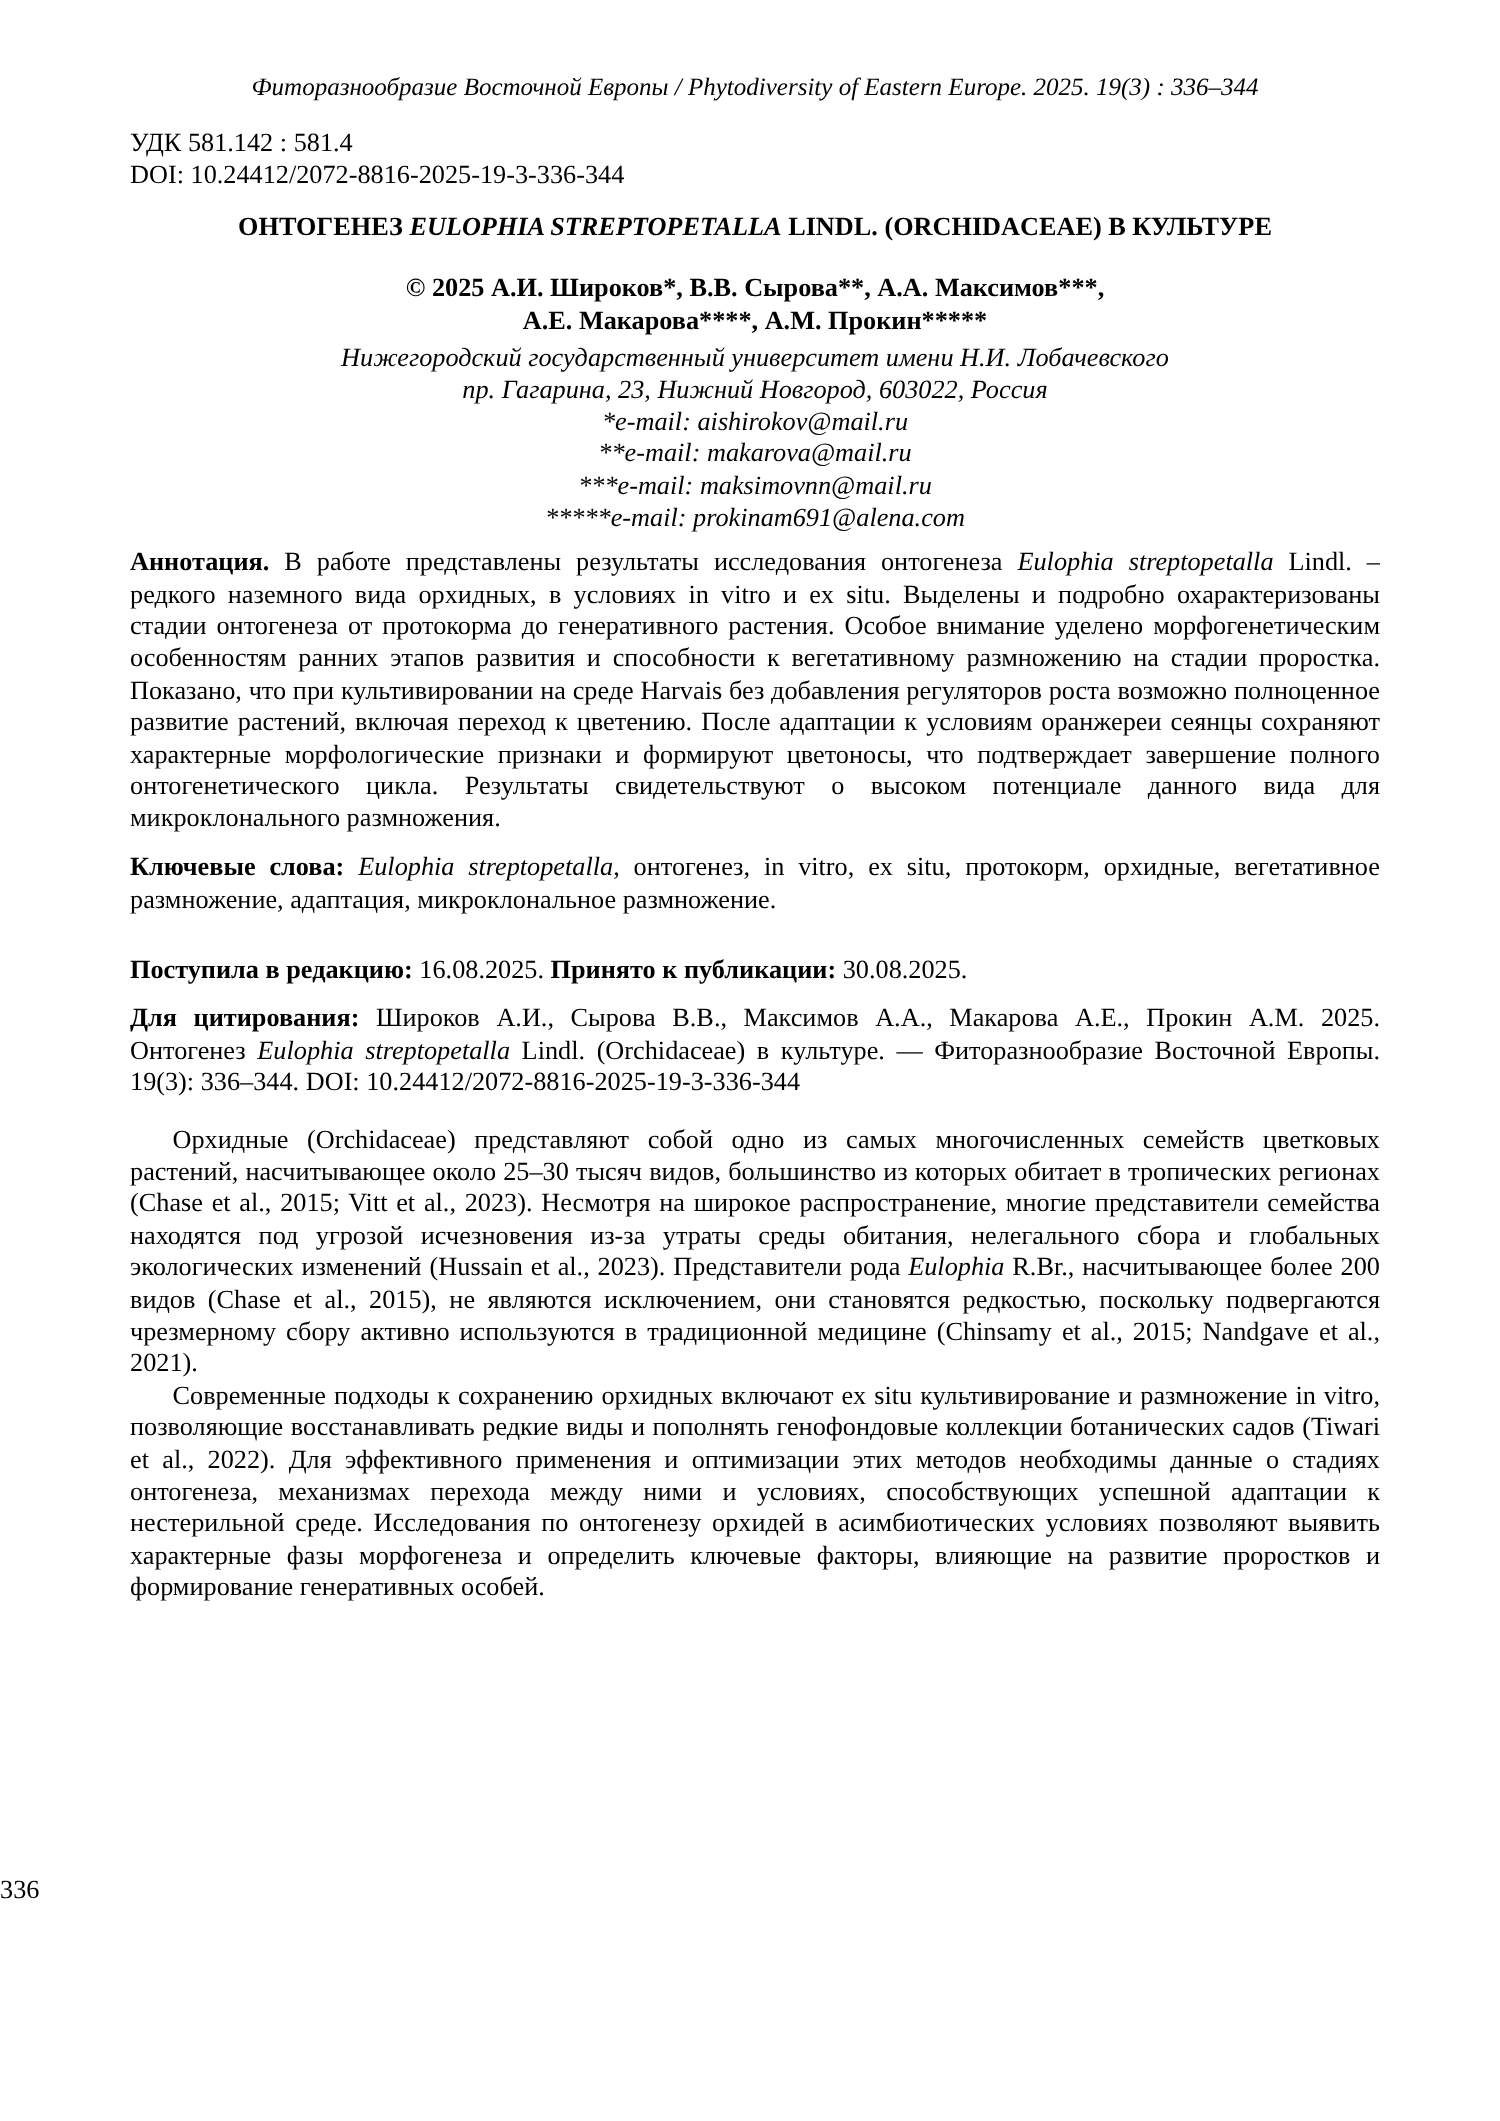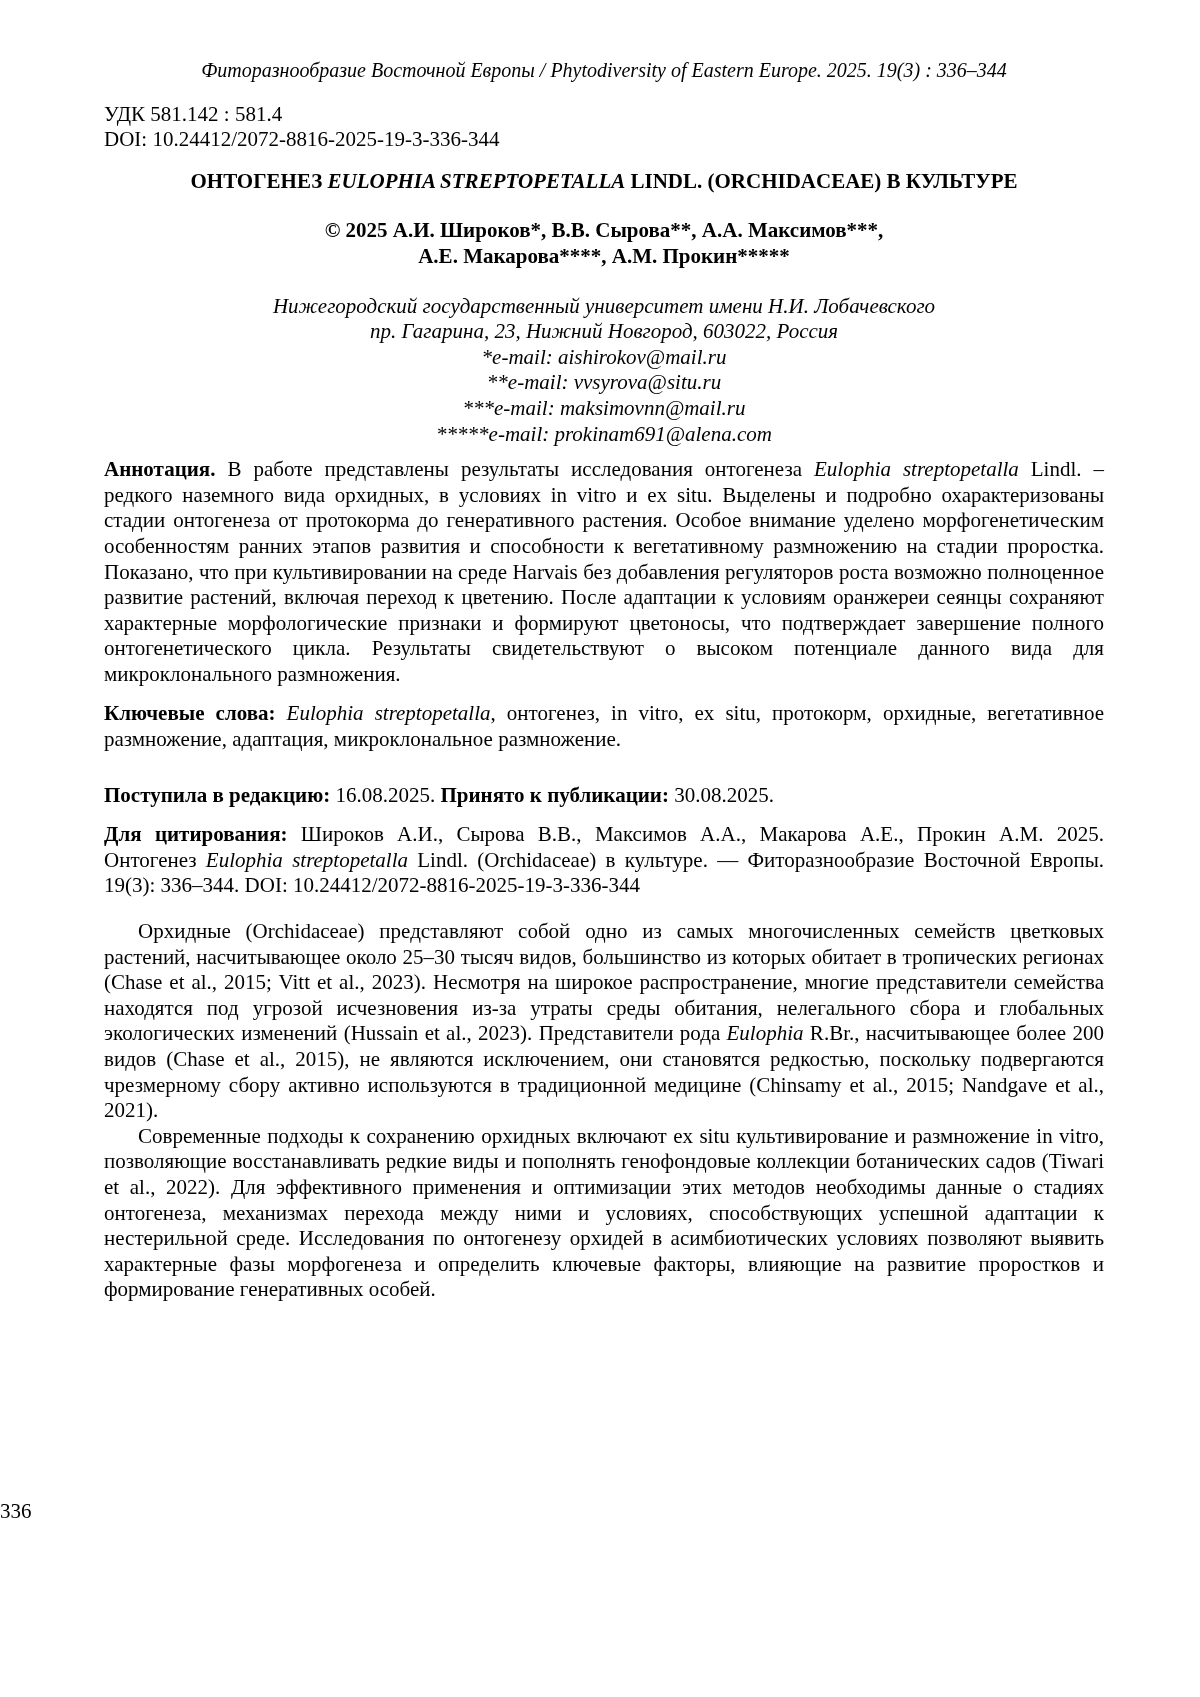--- a/index.html
+++ b/index.html
@@ -13,21 +13,21 @@
     font-family: "Liberation Serif", serif;
     font-size: 21px;
     line-height: 25.6px;
     padding: 58px 96px 0 104px;
     overflow: hidden;
   }
   .running-head { font-style: italic; text-align: center; font-size: 20px; }
   .meta { margin-top: 18px; text-align: left; }
   .title { margin-top: 16px; font-weight: bold; text-align: center; }
   .authors { margin-top: 24px; font-weight: bold; text-align: center; }
-  .affiliation { margin-top: 24px; font-style: italic; text-align: center; }
+  .affiliation { margin-top: 4px; font-style: italic; text-align: center; }
   .para { margin: 0; text-align: justify; }
   .abstract { margin-top: 10px; }
   .keywords { margin-top: 14px; }
   .dates { margin-top: 30px; }
   .citation { margin-top: 14px; }
   .section-heading {
     margin-top: 18px;
     text-align: center;
     font-variant: small-caps;
     letter-spacing: 0.5px;
@@ -59,21 +59,21 @@
 
   <div class="authors">
     <div>© 2025 А.И. Широков*, В.В. Сырова**, А.А. Максимов***,</div>
     <div>А.Е. Макарова****, А.М. Прокин*****</div>
   </div>
 
   <div class="affiliation">
     <div>Нижегородский государственный университет имени Н.И. Лобачевского</div>
     <div>пр. Гагарина, 23, Нижний Новгород, 603022, Россия</div>
     <div>*e-mail: aishirokov@mail.ru</div>
-    <div>**e-mail: vvsyrova@situ.ru</div>
+    <div>**e-mail: makarova@mail.ru</div>
     <div>***e-mail: maksimovnn@mail.ru</div>
     <div>*****e-mail: prokinam691@alena.com</div>
   </div>
 
   <p class="para abstract"><span class="bold">Аннотация.</span><span> В работе представлены результаты исследования онтогенеза </span><span class="italic">Eulophia streptopetalla</span><span> Lindl. – редкого наземного вида орхидных, в условиях in vitro и ex situ. Выделены и подробно охарактеризованы стадии онтогенеза от протокорма до генеративного растения. Особое внимание уделено морфогенетическим особенностям ранних этапов развития и способности к вегетативному размножению на стадии проростка. Показано, что при культивировании на среде Harvais без добавления регуляторов роста возможно полноценное развитие растений, включая переход к цветению. После адаптации к условиям оранжереи сеянцы сохраняют характерные морфологические признаки и формируют цветоносы, что подтверждает завершение полного онтогенетического цикла. Результаты свидетельствуют о высоком потенциале данного вида для микроклонального размножения.</span></p>
 
   <p class="para keywords"><span class="bold">Ключевые слова: </span><span class="italic">Eulophia streptopetalla</span><span>, онтогенез, in vitro, ex situ, протокорм, орхидные, вегетативное размножение, адаптация, микроклональное размножение.</span></p>
 
   <p class="para dates"><span class="bold">Поступила в редакцию:</span><span> 16.08.2025. </span><span class="bold">Принято к публикации:</span><span> 30.08.2025.</span></p>
 

